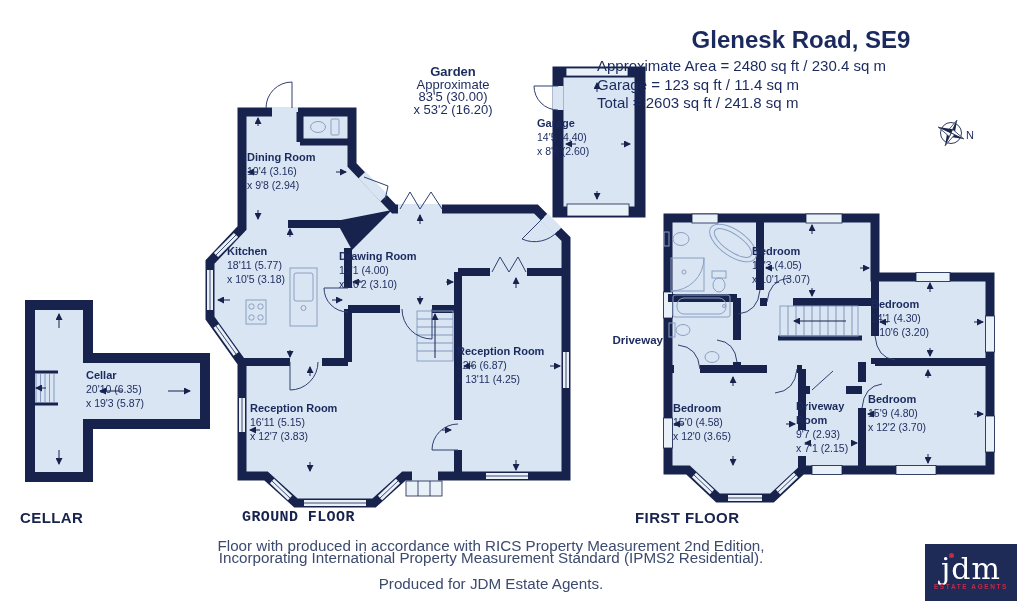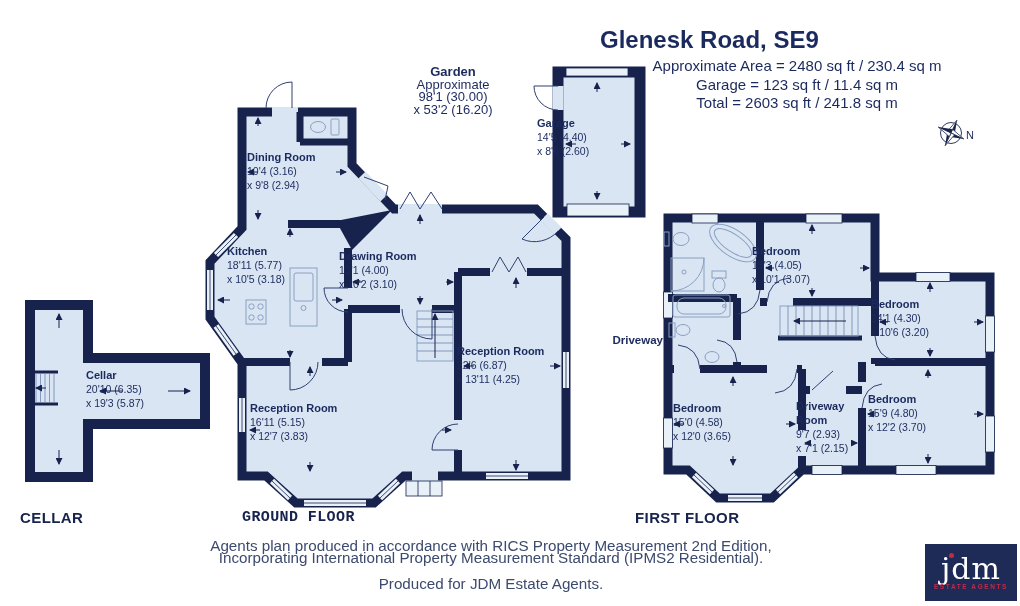--- a/index.html
+++ b/index.html
@@ -28,23 +28,23 @@
   .rdim{font-size:10.5px;line-height:14px;}
   .garden-label{position:absolute;left:393px;top:66px;width:120px;text-align:center;
                 font-size:13px;line-height:12.5px;color:#1b2a5e;}
   .garden-label .g1{font-weight:bold;}
   .driveway{position:absolute;left:563px;top:334px;width:100px;text-align:right;
             font-weight:bold;font-size:11.5px;color:#1b2a5e;}
   .floor-title{position:absolute;font-weight:bold;font-size:15px;letter-spacing:0.4px;color:#17224d;}
   #ft-cellar{left:20px;top:509px;}
   #ft-ground{left:242px;top:509px;font-family:Liberation Mono, monospace;}
   #ft-first{left:635px;top:509px;}
-  .hdr-title{position:absolute;left:600px;top:26px;width:402px;text-align:left;
+  .hdr-title{position:absolute;left:600px;top:26px;width:402px;text-align:center;
              font-weight:bold;font-size:24px;color:#1b2a5e;}
-  .hdr-line{position:absolute;left:597px;width:400px;text-align:center;font-size:15px;color:#1b2a5e;}
+  .hdr-line{position:absolute;left:597px;width:400px;text-align:left;font-size:15px;color:#1b2a5e;}
   #hl1{top:57px;} #hl2{top:76px;} #hl3{top:94px;}
   .footer-line{position:absolute;left:91px;width:800px;text-align:center;
                font-size:15.2px;color:#3c4a6e;}
   #fl1{top:537px;} #fl2{top:528px;margin-top:21px;} #fl3{top:575px;}
   .logo{position:absolute;left:925px;top:544px;width:92px;height:57px;background:#1f2b57;
         display:flex;flex-direction:column;align-items:center;justify-content:center;}
   .logo-name{font-family:"DejaVu Serif",serif;color:#ffffff;font-size:30px;line-height:27px;letter-spacing:1px;}
   .logo-dot{position:absolute;left:24px;top:9px;width:5px;height:5px;border-radius:50%;background:#c22a47;}
   .logo-tag{color:#c22a47;font-size:6.5px;font-weight:bold;letter-spacing:1.6px;margin-top:1px;}
 </style>
@@ -345,21 +345,21 @@
 </svg>
 
 <div class="hdr-title">Glenesk Road, SE9</div>
 <div class="hdr-line" id="hl1">Approximate Area = 2480 sq ft / 230.4 sq m</div>
 <div class="hdr-line" id="hl2">Garage = 123 sq ft / 11.4 sq m</div>
 <div class="hdr-line" id="hl3">Total = 2603 sq ft / 241.8 sq m</div>
 
 <div class="garden-label">
   <div class="g1">Garden</div>
   <div>Approximate</div>
-  <div>98'1 (30.00)</div>
+  <div>83'5 (30.00)</div>
   <div>x 53'2 (16.20)</div>
 </div>
 
 <div class="driveway">Driveway</div>
 
 <div class="room-label" style="left:86px;top:368px;width:120px">
   <div class="rname">Cellar</div>
   <div class="rdim">20'10 (6.35)</div>
   <div class="rdim">x 19'3 (5.87)</div>
 </div>
@@ -427,21 +427,21 @@
 <div class="room-label" style="left:868px;top:392px;width:120px">
   <div class="rname">Bedroom</div>
   <div class="rdim">15'9 (4.80)</div>
   <div class="rdim">x 12'2 (3.70)</div>
 </div>
 
 <div class="floor-title" id="ft-cellar">CELLAR</div>
 <div class="floor-title" id="ft-ground">GROUND FLOOR</div>
 <div class="floor-title" id="ft-first">FIRST FLOOR</div>
 
-<div class="footer-line" id="fl1">Agents plan produced in accordance with RICS Property Measurement 2nd Edition,</div>
+<div class="footer-line" id="fl1">Floor with produced in accordance with RICS Property Measurement 2nd Edition,</div>
 <div class="footer-line" id="fl2">Incorporating International Property Measurement Standard (IPMS2 Residential).</div>
 <div class="footer-line" id="fl3">Produced for JDM Estate Agents.</div>
 
 <div class="logo">
   <div class="logo-name">jdm</div>
   <div class="logo-dot"></div>
   <div class="logo-tag">ESTATE AGENTS</div>
 </div>
 
 </div>

